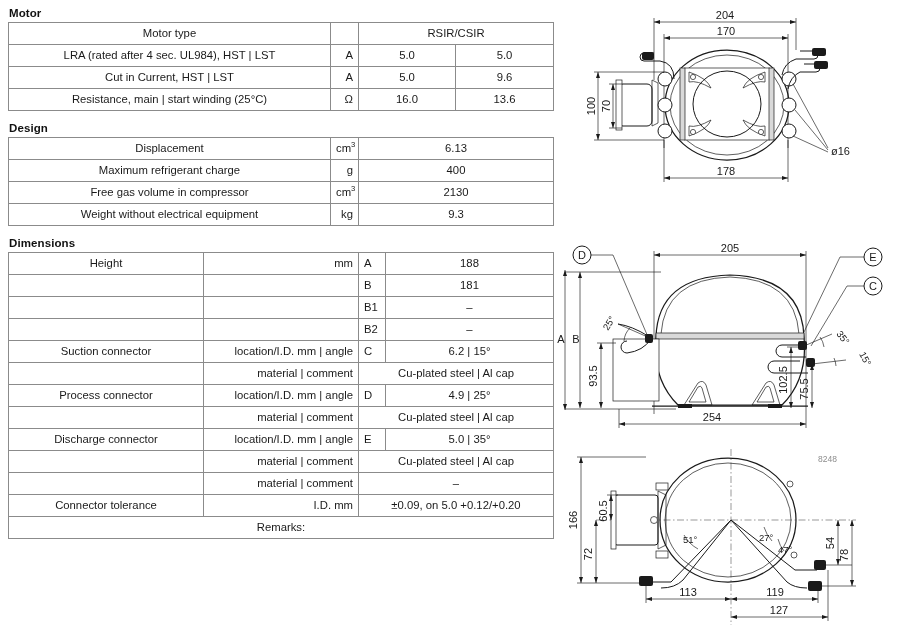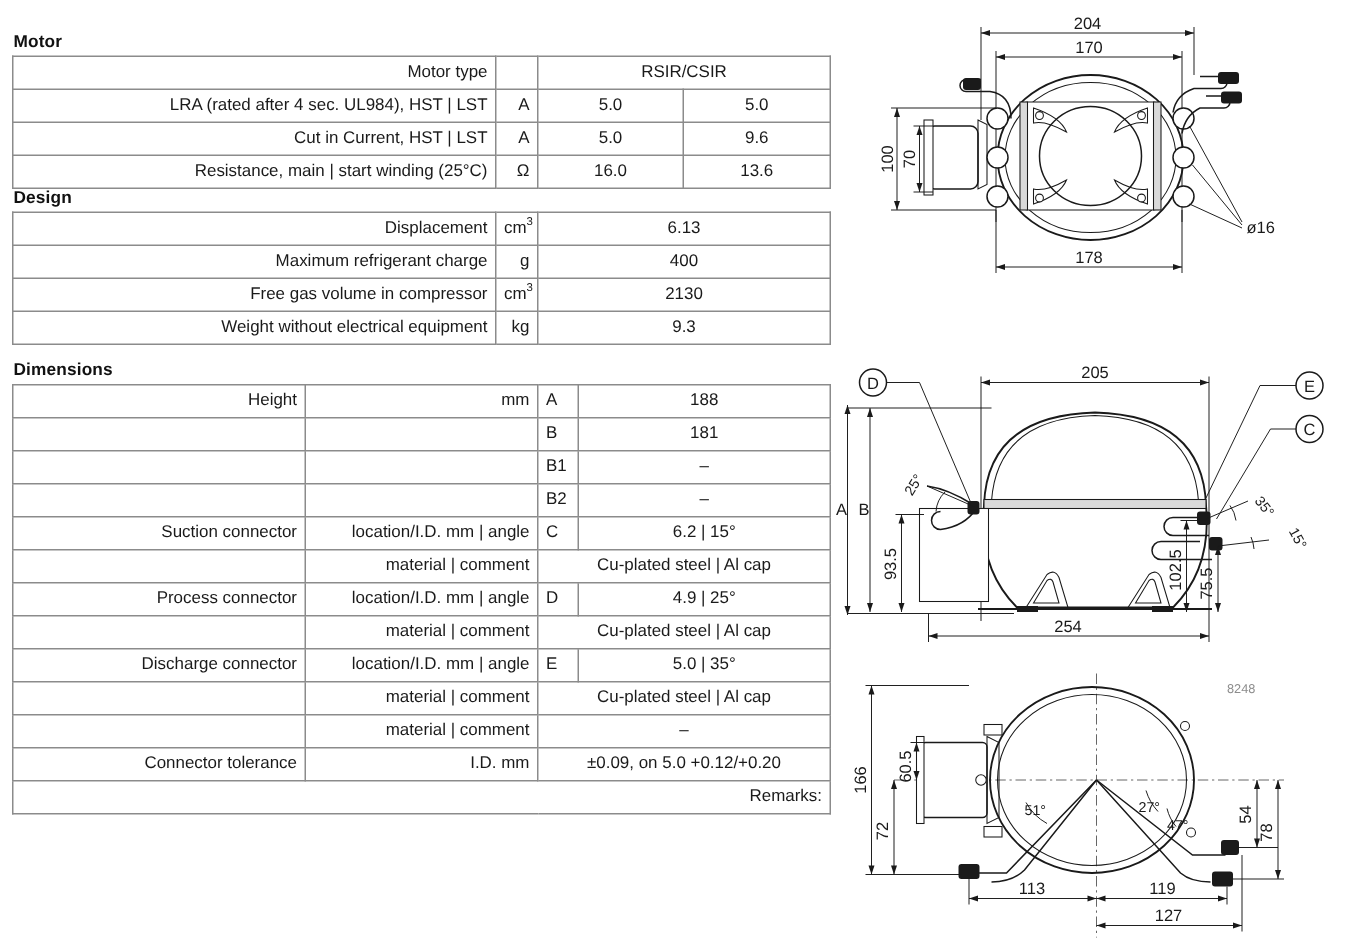--- a/index.html
+++ b/index.html
@@ -2,29 +2,29 @@
 <html><head>
 <meta charset="utf-8">
 <style>
   html,body{margin:0;padding:0;background:#fff;}
   body{width:900px;height:631px;position:relative;overflow:hidden;
        font-family:"Liberation Sans","DejaVu Sans",sans-serif;color:#1a1a1a;}
 
   
   #specs{position:absolute;left:8px;top:0;width:545px;}
   .sec-head{font-size:11.5px;font-weight:bold;color:#111;margin:0 0 3px 1px;letter-spacing:.1px;}
-  .sp-motor{margin-top:22px;}
-  .sp-design{}
+  .sp-motor{margin-top:7px;}
+  .sp-design{margin-top:11px;}
   .sp-dims{margin-top:11px;}
 
   table.spec{border-collapse:collapse;width:545px;table-layout:fixed;
              font-size:11.3px;color:#1a1a1a;}
   table.spec td{border:1px solid #8b8b8b;padding:0 5px;height:21px;
                 line-height:21px;white-space:nowrap;overflow:hidden;}
-  td.lbl{text-align:right;}
+  td.lbl{text-align:center;}
   td.unit{text-align:right;padding-right:6px;}
   td.val{text-align:center;}
   td.letter{text-align:left;padding-left:5px;}
   .sup{font-size:7.6px;vertical-align:super;line-height:0;}
   td.remarks{height:40px;line-height:normal;vertical-align:top;padding-top:3px;}
 
   
   #draw{position:absolute;left:556px;top:0;width:344px;height:470px;}
   #draw svg{display:block;}
   .dwg-txt{font-family:"Liberation Sans","DejaVu Sans",sans-serif;

